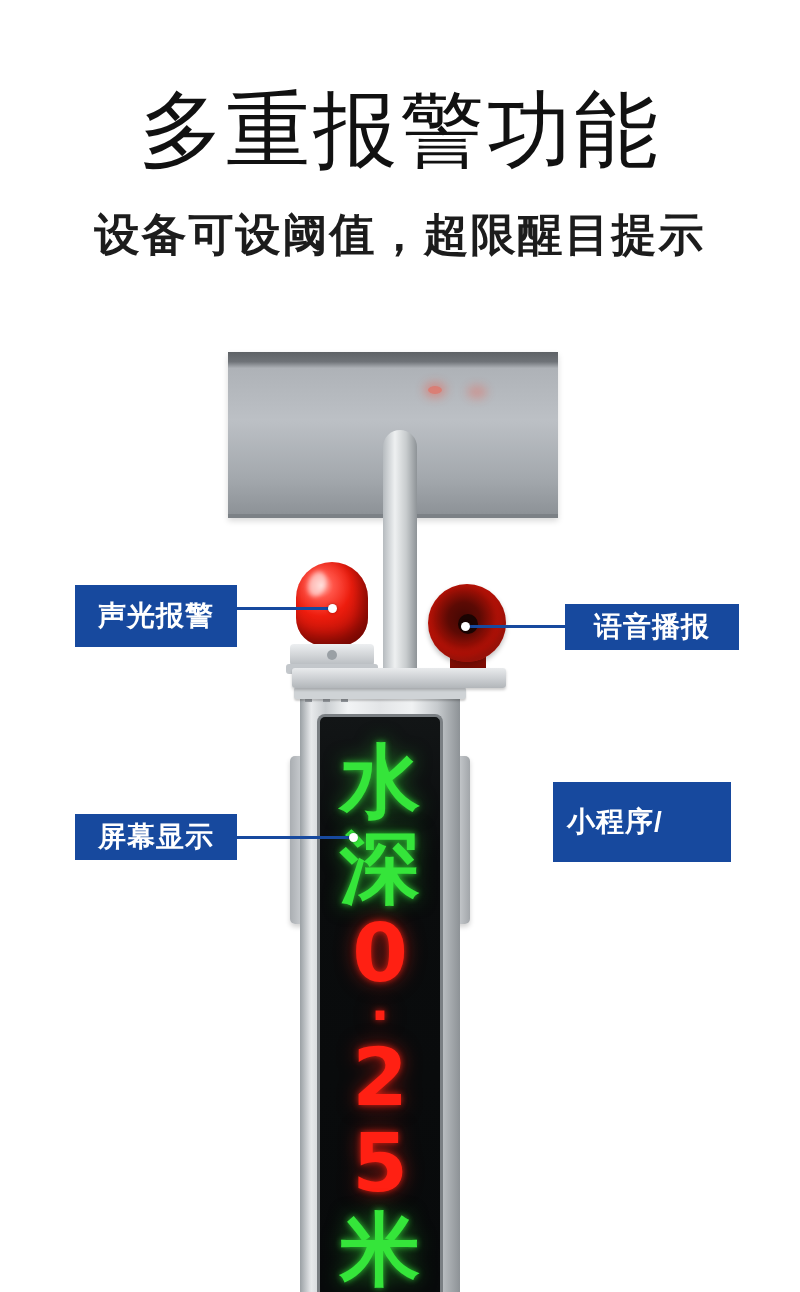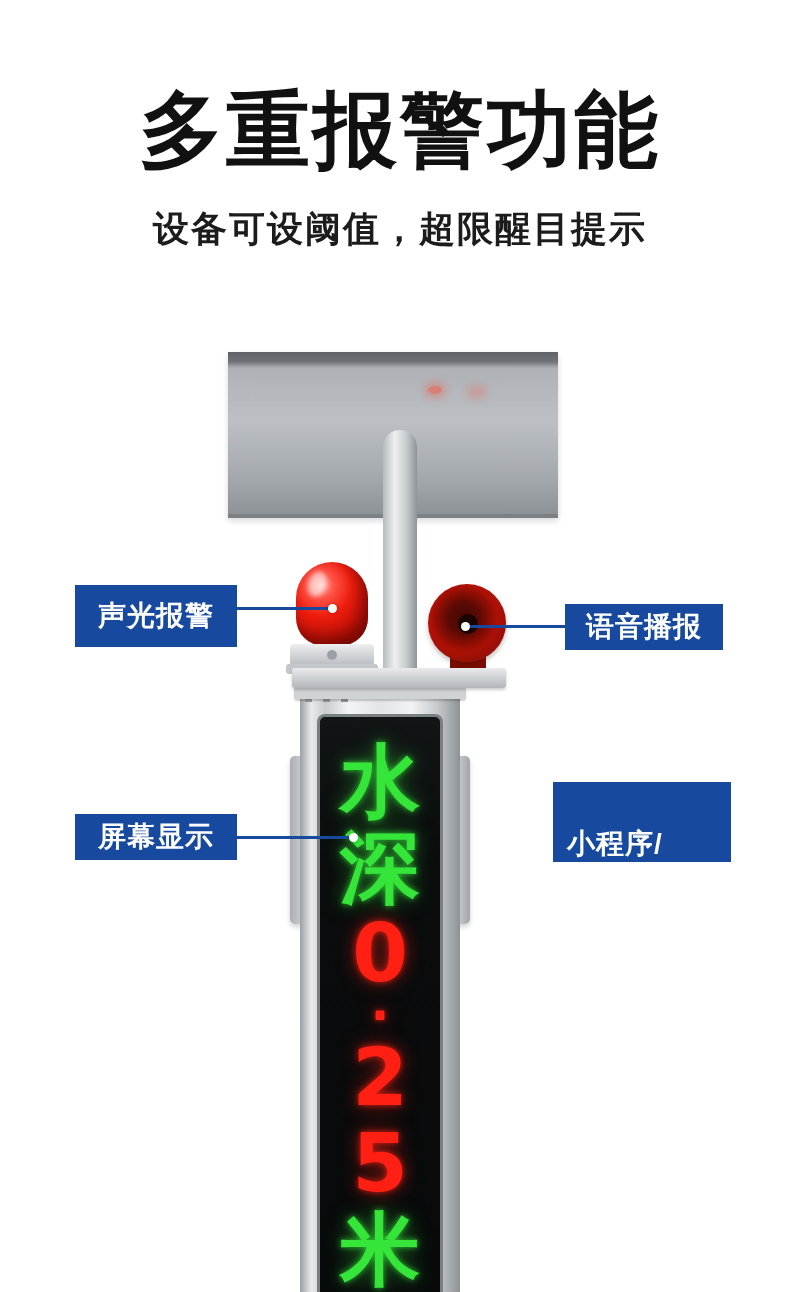--- a/index.html
+++ b/index.html
@@ -5,25 +5,25 @@
   * { margin:0; padding:0; box-sizing:border-box; }
   html,body { background:#ffffff; }
   .page {
     position:relative; width:800px; height:1292px; margin:0 auto;
     background:#ffffff; overflow:hidden;
     font-family:"Liberation Sans","DejaVu Sans",sans-serif;
   }
   
   .hdr { position:absolute; top:0; left:0; width:800px; text-align:center; }
   .title {
-    margin-top:82px; font-size:84px; font-weight:700; color:#111;
+    margin-top:82px; font-size:84px; font-weight:400; color:#111;
     letter-spacing:3px; line-height:1.15;
   }
   .subtitle {
-    margin-top:26px; font-size:36px; font-weight:700; color:#1c1c1c;
+    margin-top:26px; font-size:45px; font-weight:700; color:#1c1c1c;
     letter-spacing:2px;
   }
   
   .abs { position:absolute; }
   .solar-panel {
     left:228px; top:352px; width:330px; height:166px; z-index:1;
     background:linear-gradient(180deg,#5e6266 0%,#6f7378 6%,#aeb2b7 10%,#bcc0c5 42%,#a3a8ad 78%,#8d9297 100%);
     border-bottom:4px solid #7c8186;
     box-shadow:0 3px 6px rgba(0,0,0,.15);
   }
@@ -105,25 +105,25 @@
     font-size:80px; height:86px; line-height:86px; text-align:center;
   }
   .led-char.dot { font-size:50px; height:46px; line-height:38px; }
   
   .callout {
     position:absolute; z-index:6; background:var(--callout-bg,#17499e); color:#fff;
     font-size:28px; font-weight:700; letter-spacing:1px;
     display:flex; align-items:center; justify-content:center;
   }
   .callout.c1 { left:75px;  top:585px; width:162px; height:62px; }
-  .callout.c2 { left:565px; top:604px; width:158px; height:46px; }
+  .callout.c2 { left:565px; top:604px; width:174px; height:46px; }
   .callout.c3 { left:75px;  top:814px; width:162px; height:46px;align-items:center; }
   .callout.c4 {
     left:553px; top:782px; width:178px; height:80px;
-    flex-direction:column; align-items:flex-start; justify-content:flex-end;
+    flex-direction:column; align-items:flex-start; justify-content:center;
     padding-left:14px; line-height:36px;
   }
   .cline { position:absolute; height:3px; background:var(--callout-bg,#17499e); z-index:5; }
   .cline.l1 { left:237px; top:607px; width:96px; }
   .cline.l2 { left:469px; top:625px; width:98px; }
   .cline.l3 { left:237px; top:836px; width:118px; }
   .cdot {
     position:absolute; width:9px; height:9px; border-radius:50%;
     background:#ffffff; z-index:6; box-shadow:0 0 3px rgba(0,0,0,.35);
   }

